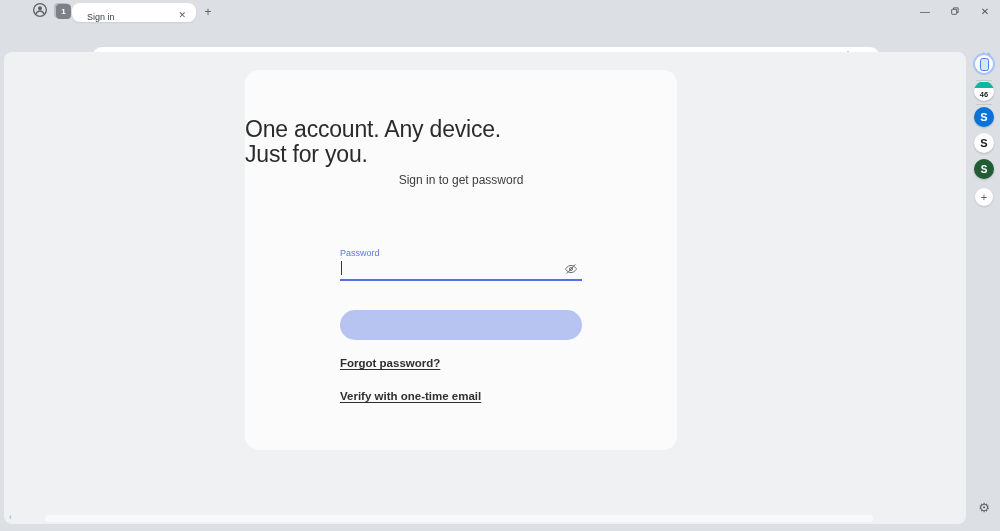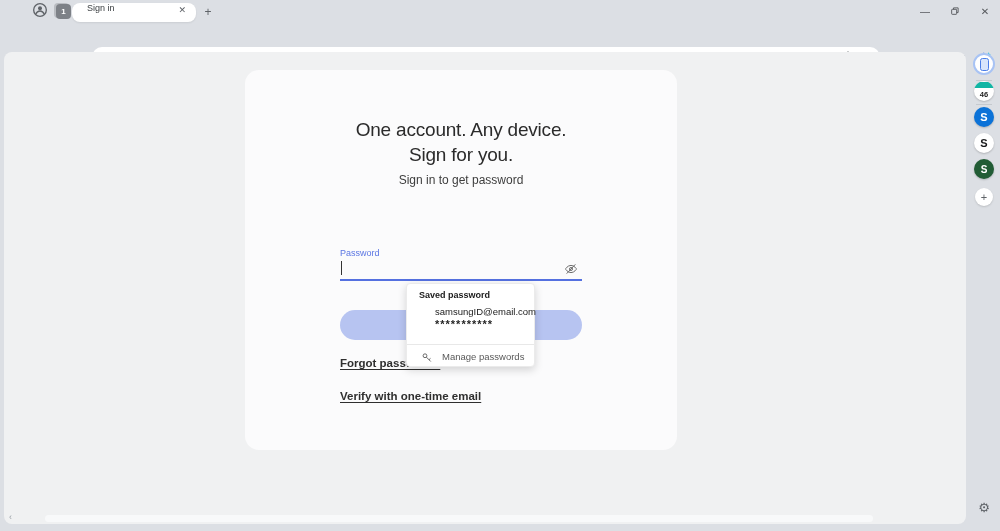--- a/index.html
+++ b/index.html
@@ -6,21 +6,21 @@
   html,body { width:1000px; height:531px; overflow:hidden; }
   body { font-family:"Liberation Sans","DejaVu Sans",sans-serif; background:#dcdfe4; position:relative; }
   .abs { position:absolute; }
   .flexc { display:flex; align-items:center; justify-content:center; }
 
   
   .tabstrip { left:0; top:0; width:1000px; height:22px; }
   .icon-btn { color:#5f6368; cursor:pointer; }
   .profile-btn { left:32px; top:4px; width:16px; height:16px; }
   .workspace-btn { left:56px; top:4px; width:15px; height:15px; background:#7d8187; border-radius:4px; color:#fff; font-size:8px; font-weight:bold; box-shadow:-2px -1px 0 #b9bcc1; }
-  .tab { left:72px; top:3px; width:124px; height:19px; background:#fff; border-radius:8px; display:flex; align-items:flex-start; padding:0 8px 0 15px; box-shadow:0 1px 2px rgba(0,0,0,.08); }
+  .tab { left:72px; top:3px; width:124px; height:19px; background:#fff; border-radius:8px; display:flex; align-items:flex-end; padding:8px 8px 0 15px; box-shadow:0 1px 2px rgba(0,0,0,.08); }
   .tab-title { font-size:9px; color:#3c4043; flex:1; white-space:nowrap; overflow:hidden; }
   .tab-close { font-size:9px; color:#5f6368; padding:2px; }
   .newtab-btn { left:200px; top:4px; width:16px; height:16px; border-radius:50%; font-size:12px; color:#5f6368; }
   .win-btn { top:3px; width:22px; height:17px; font-size:10px; color:#55585c; }
   .win-min { left:914px; } .win-max { left:944px; } .win-close { left:974px; }
 
   
   .toolbar { left:0; top:22px; width:1000px; height:26px; }
   .nav-glyph { font-size:15px; color:#46494d; width:18px; height:18px; top:26px; }
   .nav-back { left:6px; }
@@ -32,21 +32,21 @@
   .tb-right { top:27px; width:16px; height:16px; }
   .tb-essentials { left:886px; font-size:12px; color:#5f6368; }
   .tb-split { left:910px; }
   .tb-star { left:931px; font-size:12px; color:#5f6368; }
   .tb-menu { left:953px; font-size:13px; color:#5f6368; }
   .tb-copilot { left:976px; }
 
   
   .content { left:4px; top:52px; width:962px; height:472px; background:#f0f1f2; border-radius:8px; overflow:hidden; }
   .card { position:absolute; left:241px; top:18px; width:432px; height:380px; background:#fbfbfc; border-radius:14px; }
-  .h1 { position:absolute; left:0; top:47px; width:100%; text-align:center; font-size:19px; line-height:25px; font-weight:500; color:#2b2b2b; letter-spacing:-0.2px; }
+  .h1 { position:absolute; left:0; top:47px; width:100%; font-size:23px; line-height:25px; font-weight:500; color:#2b2b2b; letter-spacing:-0.2px; }
   .sub { position:absolute; left:0; top:103px; width:100%; text-align:center; font-size:12px; color:#3d3d3d; }
   .form { position:absolute; left:95px; top:0; width:242px; }
   .pw-label { position:absolute; left:0; top:178px; font-size:9px; color:#5b76e3; }
   .pw-input { position:absolute; left:0; top:189px; width:242px; height:20px; }
   .caret { position:absolute; left:1px; top:2px; width:1px; height:14px; background:#333; }
   .eye { position:absolute; right:4px; top:3px; width:14px; height:14px; }
   .pw-line { position:absolute; left:0; top:209px; width:242px; height:2px; background:#5470e0; }
   .signin-btn { position:absolute; left:0; top:240px; width:242px; height:30px; border-radius:15px; background:#b7c4f1; border:none; cursor:pointer; }
   .link { position:absolute; left:0; font-size:11.5px; font-weight:bold; color:#2f2f2f; text-decoration:underline; text-underline-offset:2px; cursor:pointer; white-space:nowrap; }
   .link-forgot { top:287px; }
@@ -149,21 +149,21 @@
         <path d="M11 3 L13.3 9.7 L20 12 L13.3 14.3 L11 21 L8.7 14.3 L2 12 L8.7 9.7 Z" fill="#3b7cf0"></path>
         <path d="M18.6 3.2 l1 2.7 2.7 1 -2.7 1 -1 2.7 -1 -2.7 -2.7 -1 2.7 -1 z" fill="#42c4e8"></path>
       </svg>
   </div>
 </div>
 
 <div class="abs content">
   <div class="card">
     <div class="h1">
       <div>One account. Any device.</div>
-      <div>Sign for you.</div>
+      <div>Just for you.</div>
     </div>
     <div class="sub">Sign in to get password</div>
 
     <div class="form">
       <div class="pw-label">Password</div>
       <div class="pw-input">
         <span class="caret"></span>
         <span class="eye">
           <svg width="14" height="14" viewBox="0 0 24 24" fill="none" stroke="#6d6d6d" stroke-width="1.7">
               <path d="M2.5 12s3.6-6.2 9.5-6.2S21.5 12 21.5 12s-3.6 6.2-9.5 6.2S2.5 12 2.5 12z"></path>
@@ -172,37 +172,20 @@
             </svg>
         </span>
       </div>
       <div class="pw-line"></div>
       <button class="signin-btn"></button>
       <a class="link link-forgot">Forgot password?</a>
       <a class="link link-verify">Verify with one-time email</a>
     </div>
   </div>
 
-  <div class="autofill">
-    <div class="af-header">Saved password</div>
-    <div class="af-row">
-      <div class="af-email">samsungID@email.com</div>
-      <div class="af-dots">***********</div>
-    </div>
-    <div class="af-divider"></div>
-    <div class="af-manage">
-      <span class="af-key">
-        <svg width="12" height="12" viewBox="0 0 24 24" fill="none" stroke="#6b6b6b" stroke-width="2">
-            <circle cx="8" cy="7.5" r="3.8"></circle>
-            <path d="M10.8 10.3 L19.5 19 M16 15.5 l3 -2.8"></path>
-          </svg>
-      </span>
-      <span class="af-manage-label">Manage passwords</span>
-    </div>
-  </div>
 
   <div class="abs hscroll-arrow" style="left:5px;">‹</div>
   <div class="hscroll-thumb"></div>
 </div>
 
 <div class="abs sidebar">
   <div class="abs sb-item sb-phone flexc">
     <span class="phone-shape"></span>
   </div>
   <div class="abs sb-divider" style="top:80px;"></div>

